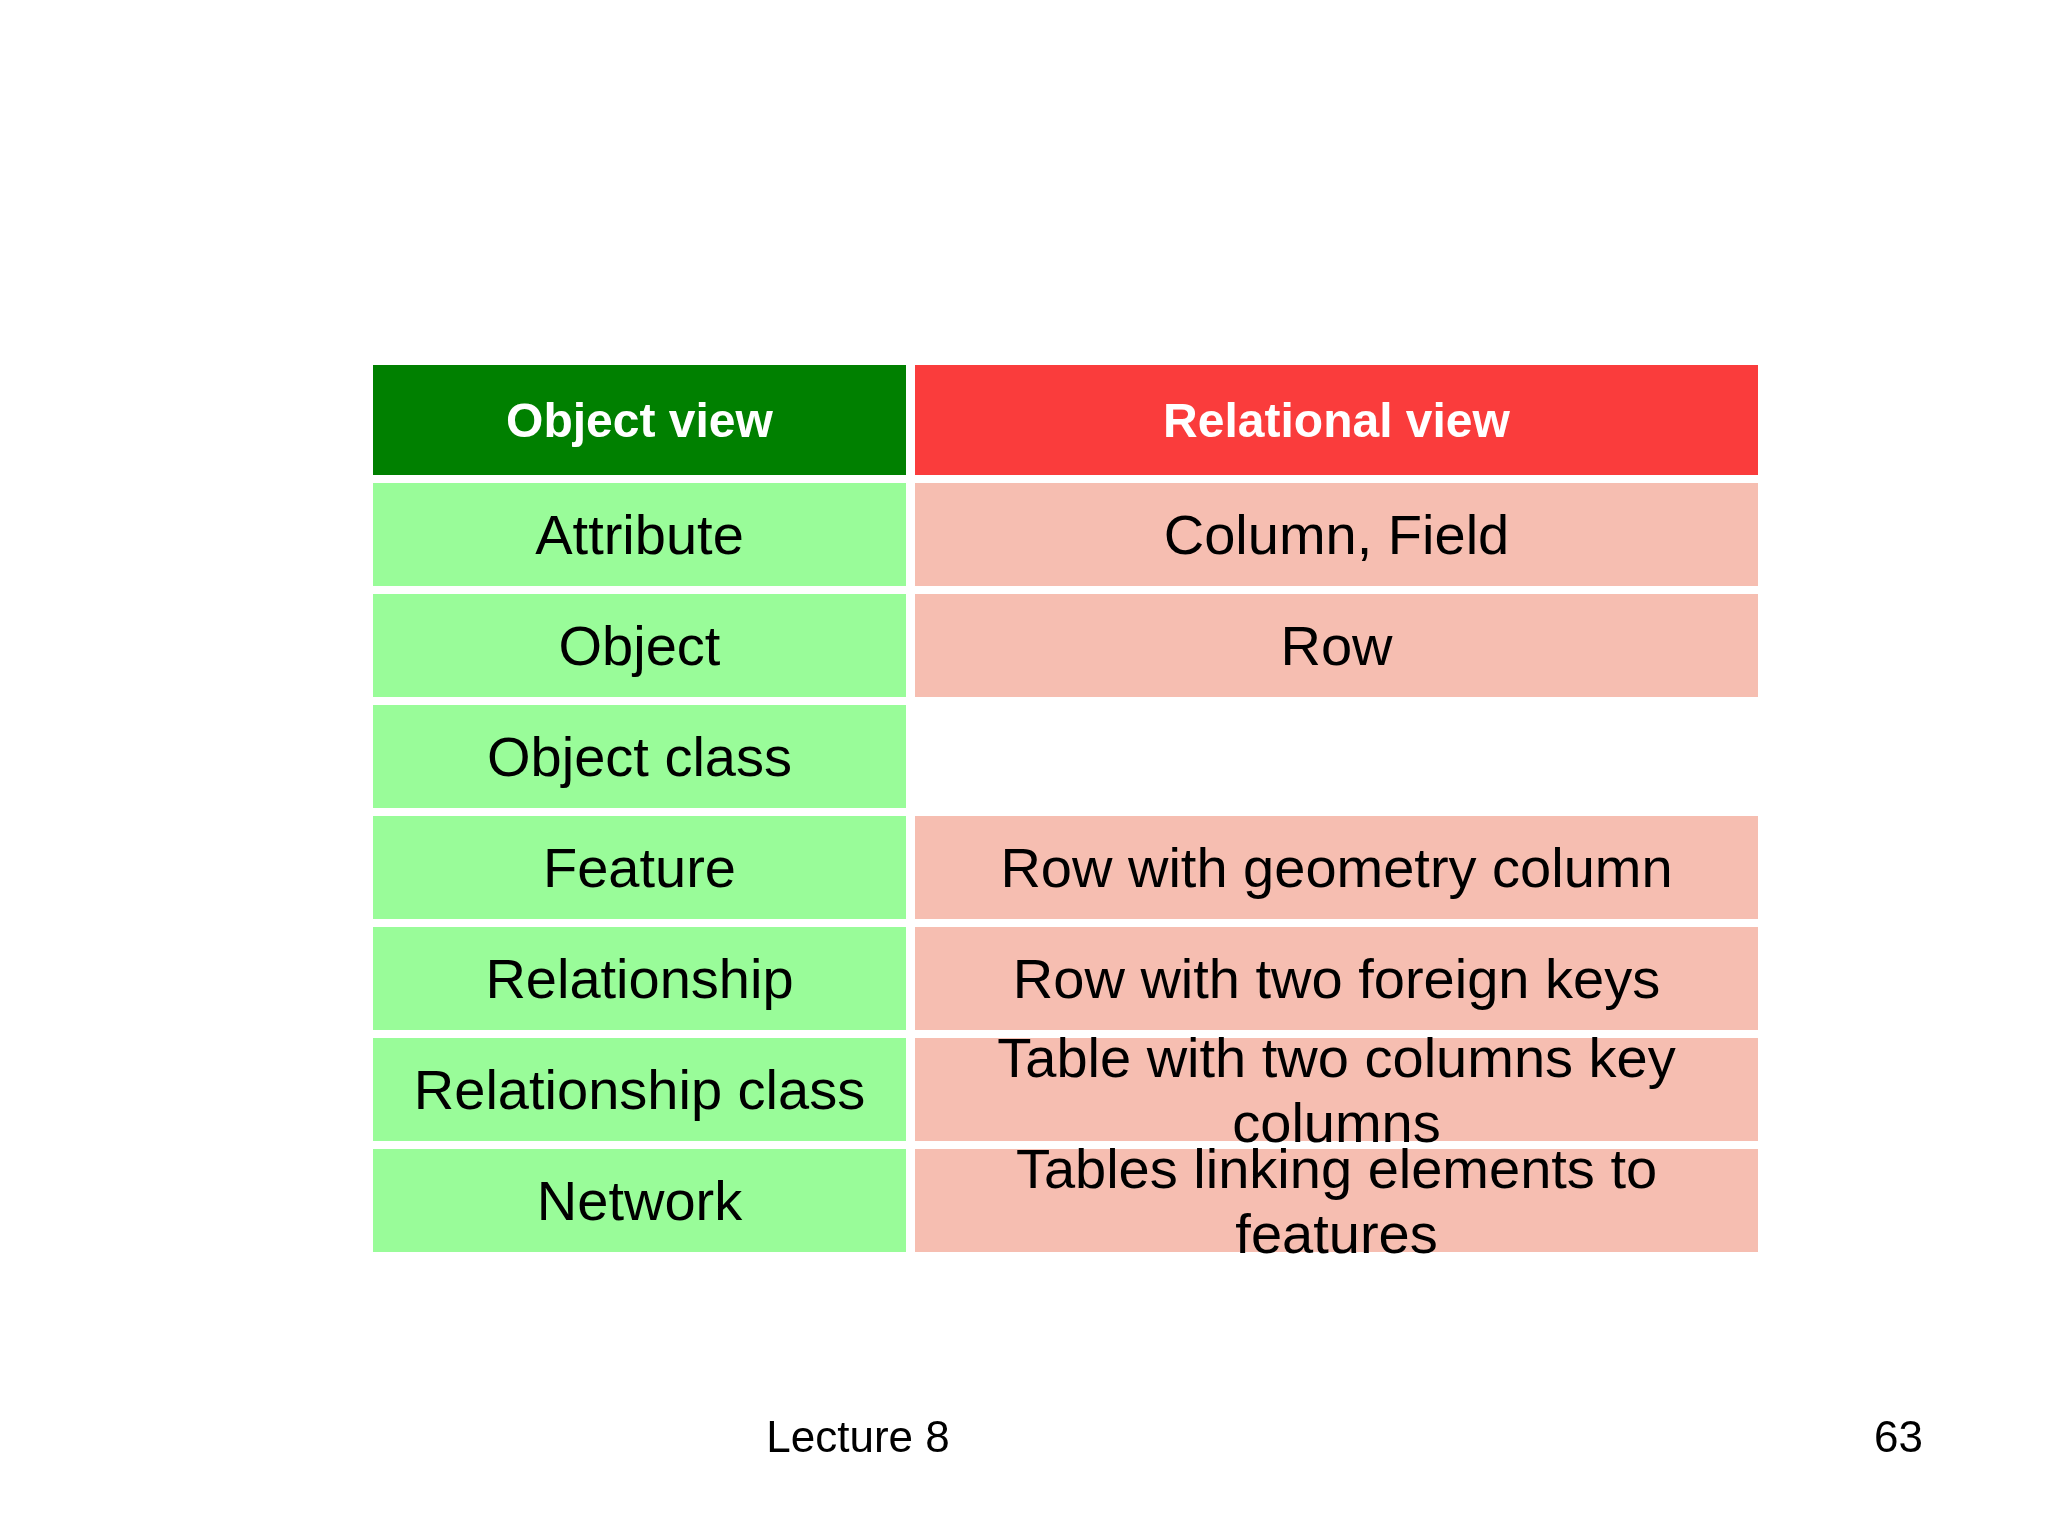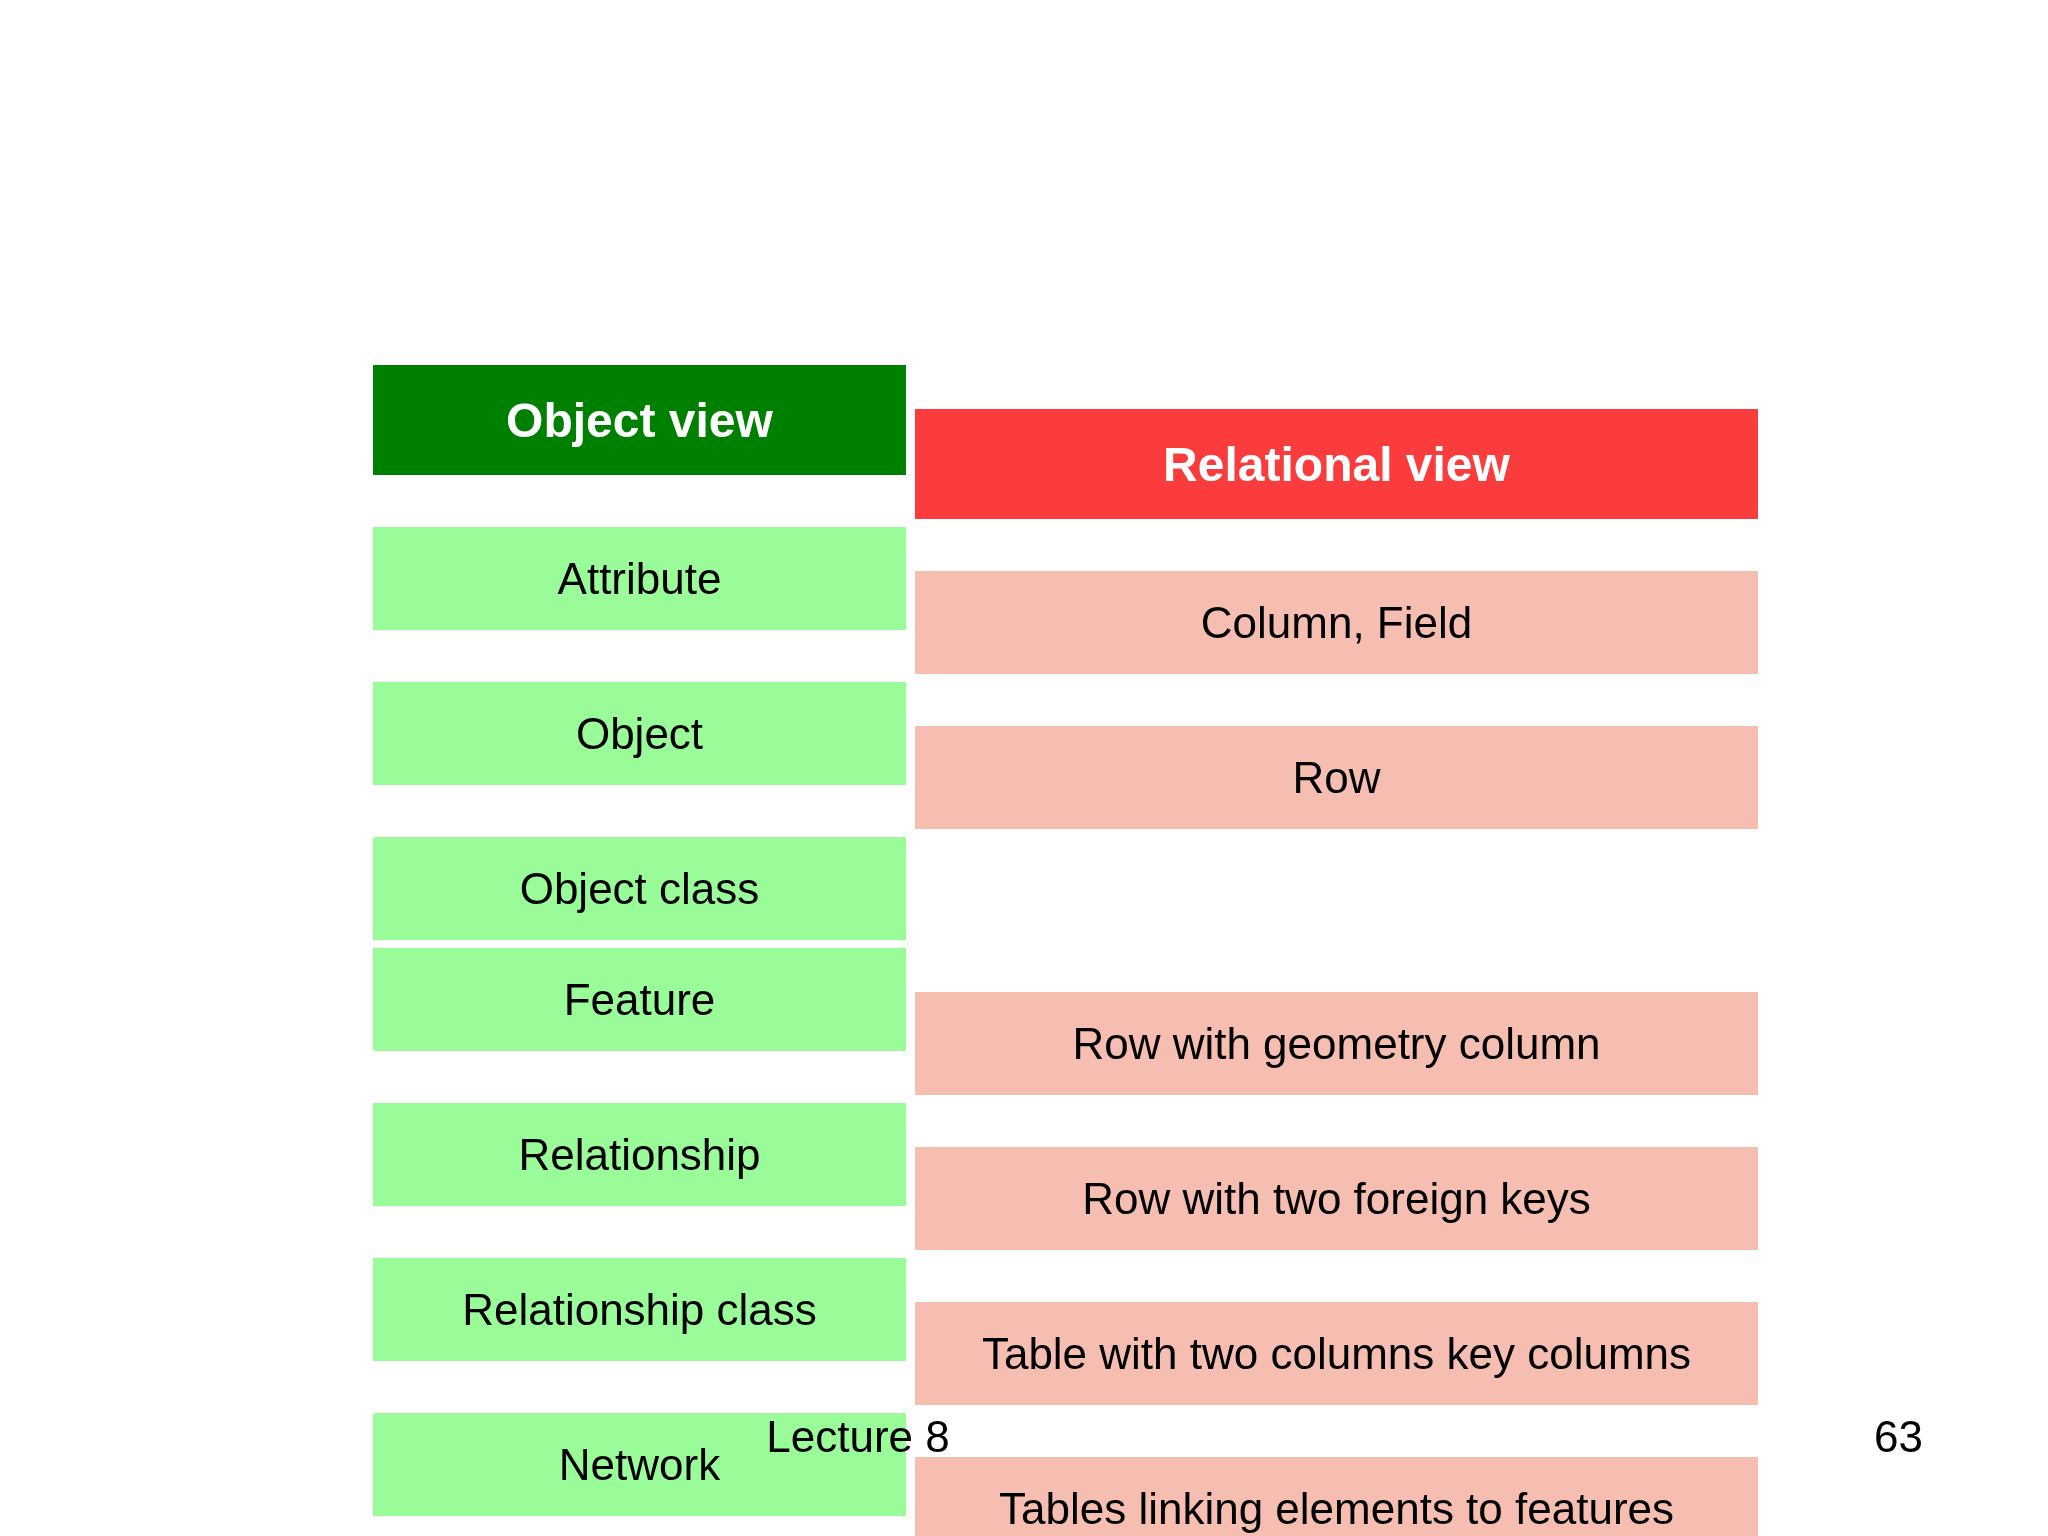--- a/index.html
+++ b/index.html
@@ -30,32 +30,32 @@
   }
   .cell {
     display: flex;
     align-items: center;
     justify-content: center;
     text-align: center;
     box-sizing: border-box;
     padding: 0 10px;
   }
   .cell.left  { width: 533px; flex: 0 0 533px; }
-  .cell.right { width: 843px; flex: 0 0 843px; margin-top: 44px; }
+  .cell.right { width: 843px; flex: 0 0 843px; }
   .header-row .cell {
     height: 110px;
     font-size: 48px;
     font-weight: bold;
     color: var(--header-text, #ffffff);
   }
   .header-row .left  { background: var(--header-green, #008000); }
   .header-row .right { background: var(--header-red, #fa3c3c); }
   .data-row .cell {
     height: 103px;
-    font-size: 44px;
+    font-size: 56px;
     color: var(--body-text, #000000);
   }
   .data-row .left  { background: var(--cell-green, #99fc99); }
   .data-row .right { background: var(--cell-pink, #f6beb1); }
   .footer-lecture {
     position: absolute;
     left: 0;
     top: 1412px;
     width: 1716px;
     text-align: center;

